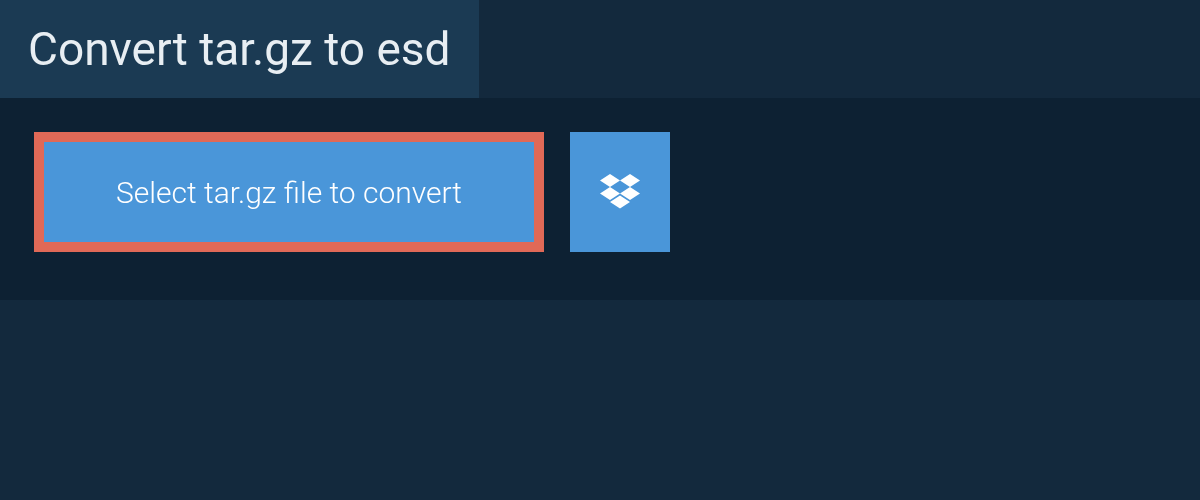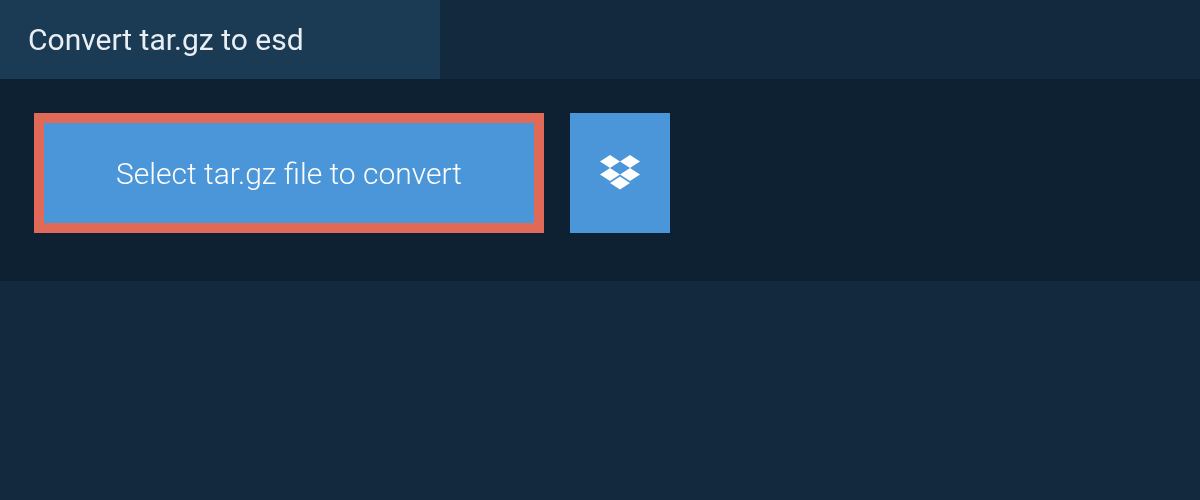--- a/index.html
+++ b/index.html
@@ -15,21 +15,21 @@
       overflow: hidden;
     }
     .header-tab {
       background: #1b3a53;
       padding: 22px 28px;
       display: inline-block;
       min-width: 440px;
     }
     .header-title {
       color: #e8eef3;
-      font-size: 30px;
+      font-size: 46px;
       font-weight: 400;
     }
     .upload-section {
       background: #0d2133;
       padding: 34px 34px 48px 34px;
       margin-top: 0;
       display: flex;
       align-items: flex-start;
       gap: 26px;
     }

